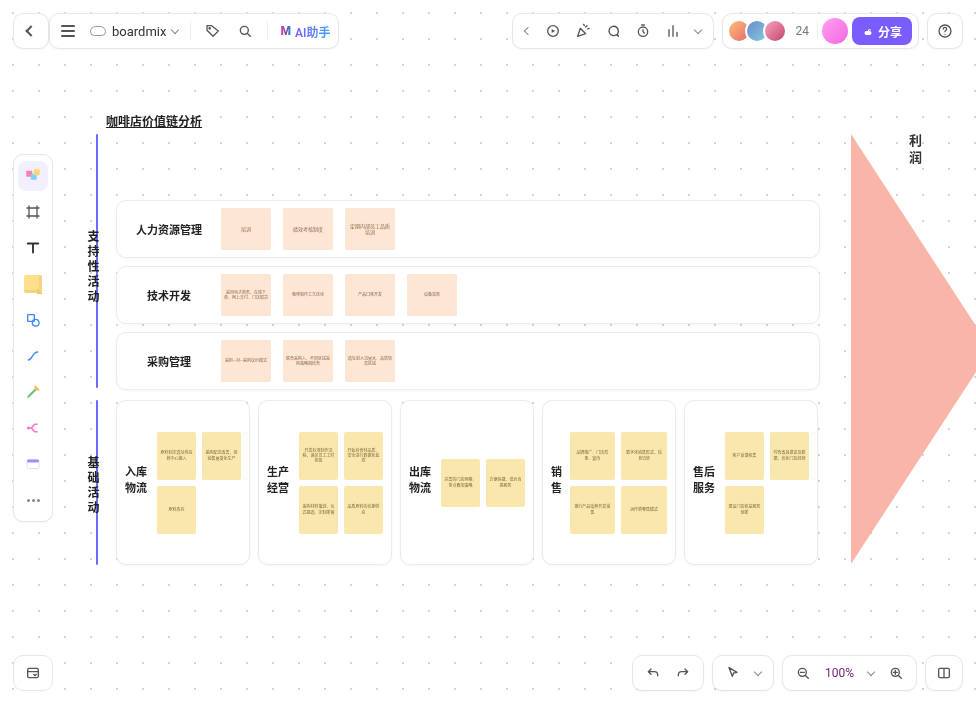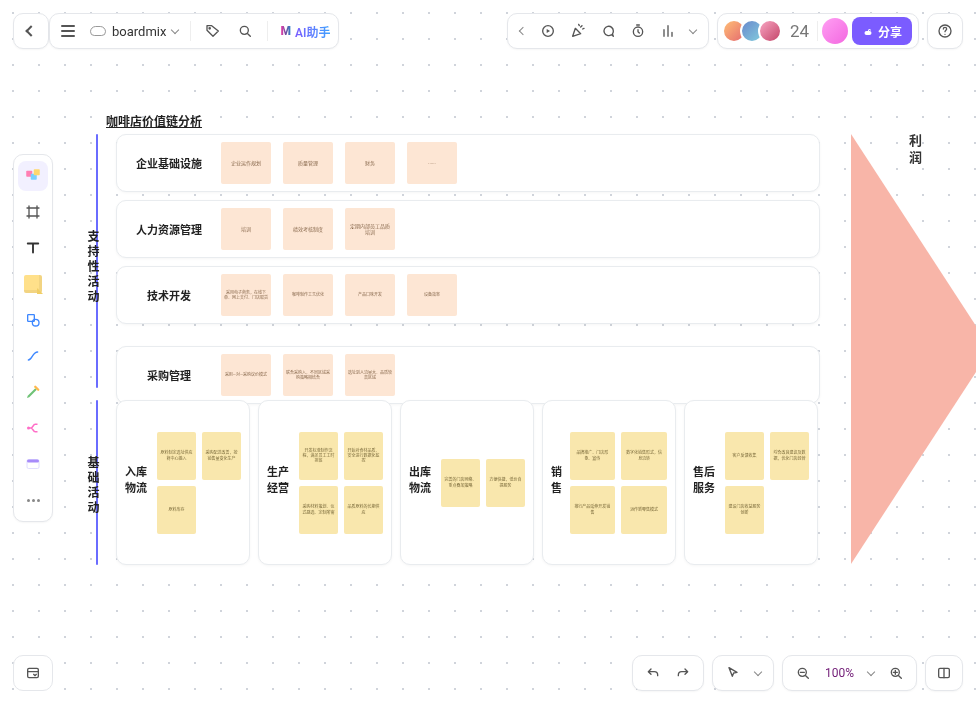--- a/index.html
+++ b/index.html
@@ -29,21 +29,21 @@
 .topbar-right{margin-left:auto;display:flex;gap:8px;}
 .tools-pill{gap:14px;padding:0 12px;}
 .svg-ic{width:16px;height:16px;stroke:#555;stroke-width:2;fill:none;stroke-linecap:round;stroke-linejoin:round;}
 .collab-pill{gap:4px;padding:0 6px 0 4px;}
 .avatars{display:flex;}
 .av{width:24px;height:24px;border-radius:50%;border:2px solid #fff;margin-left:-6px;}
 .av:first-child{margin-left:0;}
 .av1{background:linear-gradient(135deg,#ffbe76,#e56b6f);}
 .av2{background:linear-gradient(135deg,#6a89cc,#82ccdd);}
 .av3{background:linear-gradient(135deg,#f8a5c2,#c44569);}
-.count{font-size:17px;color:#777;padding:0 4px;}
+.count{font-size:12px;color:#777;padding:0 4px;}
 .av-solo{width:26px;height:26px;border-radius:50%;background:linear-gradient(135deg,#ff9ff3,#f368e0);}
 .share-btn{background:#7B5CFF;color:#fff;font-size:12px;font-weight:600;height:28px;border-radius:8px;padding:0 10px;display:flex;align-items:center;gap:4px;cursor:pointer;}
 .help-pill{width:36px;justify-content:center;}
 
 
 .lefttools{position:absolute;top:154px;left:13px;width:40px;background:#fff;border:1px solid #e5e7eb;border-radius:10px;padding:6px 0;display:flex;flex-direction:column;align-items:center;gap:6px;box-shadow:0 1px 2px rgba(0,0,0,.04);}
 .lt{width:30px;height:30px;border-radius:8px;display:flex;align-items:center;justify-content:center;cursor:pointer;}
 .lt.sel{background:#f2f0ff;}
 .dots3{display:flex;gap:2px;}
 .dots3 span{width:3px;height:3px;background:#888;border-radius:50%;}
@@ -65,21 +65,21 @@
 .vlabel{position:absolute;left:24px;writing-mode:vertical-rl;text-orientation:upright;font-size:12px;font-weight:600;color:#222;letter-spacing:3px;}
 .vlabel.support{top:170px;}
 .vlabel.base{top:396px;}
 
 .card{position:absolute;background:#fff;border:1px solid #e9ecef;border-radius:10px;box-shadow:0 1px 3px rgba(0,0,0,.04);}
 .row-card{left:56px;width:704px;height:58px;display:flex;align-items:center;gap:12px;padding:0 12px;}
 .row-card .row-label{width:80px;font-size:11px;font-weight:600;color:#222;text-align:center;flex-shrink:0;}
 .row1{top:74px;}
 .row2{top:140px;}
 .row3{top:206px;}
-.row4{top:272px;margin-top:14px;}
+.row4{top:272px;}
 
 .note{width:50px;height:42px;background:#fde6d4;border-radius:2px;display:flex;align-items:center;justify-content:center;text-align:center;font-size:5px;color:#8a6b4f;padding:3px;overflow:hidden;line-height:1.3;}
 .row3 .note,.row4 .note{font-size:4px;}
 
 .primary-cards{position:absolute;top:340px;left:56px;display:flex;gap:8px;}
 .pcard{width:134px;height:165px;background:#fff;border:1px solid #e9ecef;border-radius:10px;box-shadow:0 1px 3px rgba(0,0,0,.04);display:flex;flex-direction:row;align-items:center;padding:8px;}
 .pcard .plabel{font-size:11px;font-weight:600;color:#222;margin-bottom:8px;}
 .pgrid{display:grid;grid-template-columns:1fr 1fr;gap:6px;width:100%;}
 .pnote{background:#f9e7ad;height:48px;border-radius:2px;display:flex;align-items:center;justify-content:center;text-align:center;font-size:4px;color:#7a6a3a;padding:3px;overflow:hidden;line-height:1.3;}
 
@@ -277,27 +277,20 @@
       </svg>
   </div>
 </div>
 
 <div class="canvas">
   <div class="diagram-title">咖啡店价值链分析</div>
 
   <div class="support-rail"></div>
   <div class="vlabel support">支持性活动</div>
 
-  <div class="card row-card row1">
-    <div class="row-label">企业基础设施</div>
-    <div class="note">企业运作规划</div>
-    <div class="note">质量管理</div>
-    <div class="note">财务</div>
-    <div class="note">······</div>
-  </div>
   <div class="card row-card row3">
     <div class="row-label">技术开发</div>
     <div class="note">采用电子商务，在线下单、网上支付、门店取货</div>
     <div class="note">咖啡制作工艺优化</div>
     <div class="note">产品口味开发</div>
     <div class="note">设备效率</div>
   </div>
   <div class="card row-card row2">
     <div class="row-label">人力资源管理</div>
     <div class="note">培训</div>

